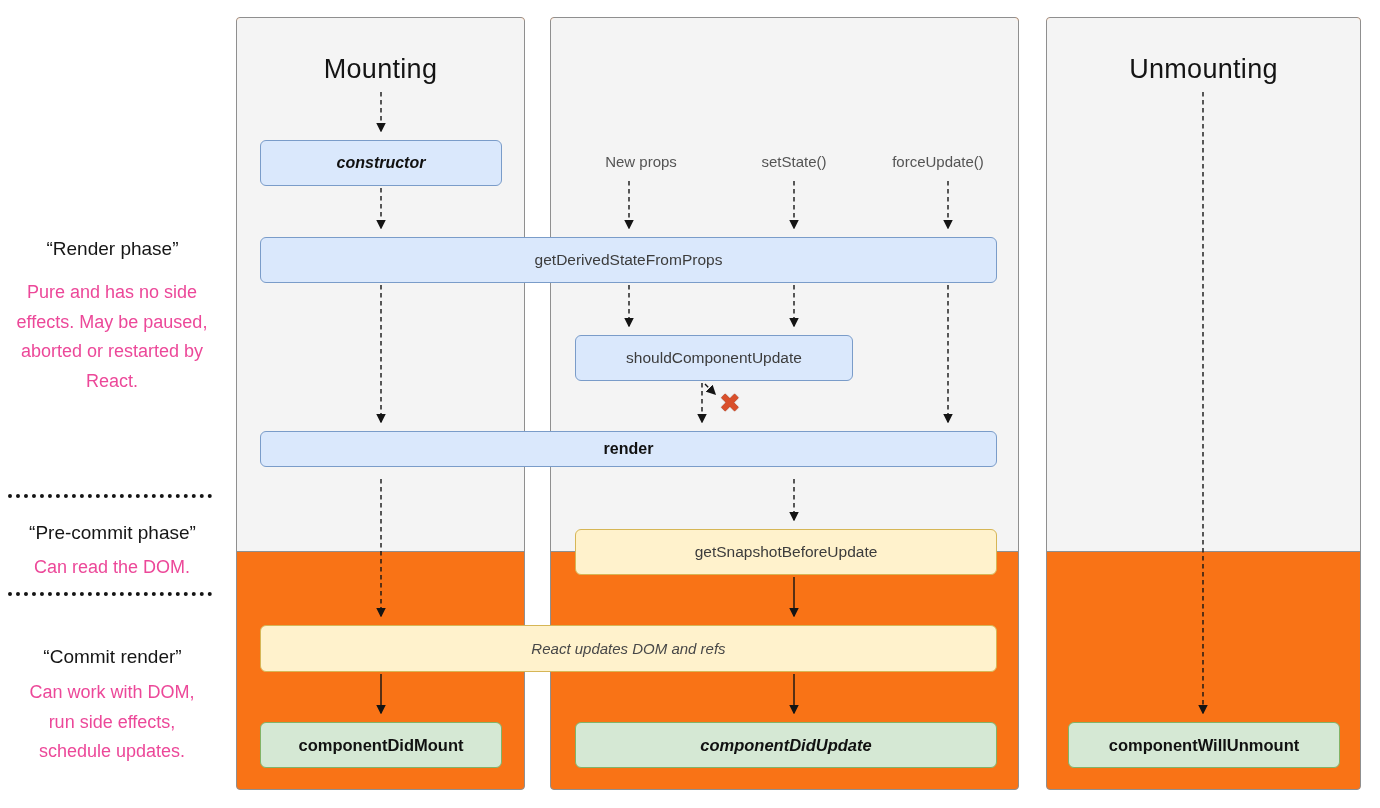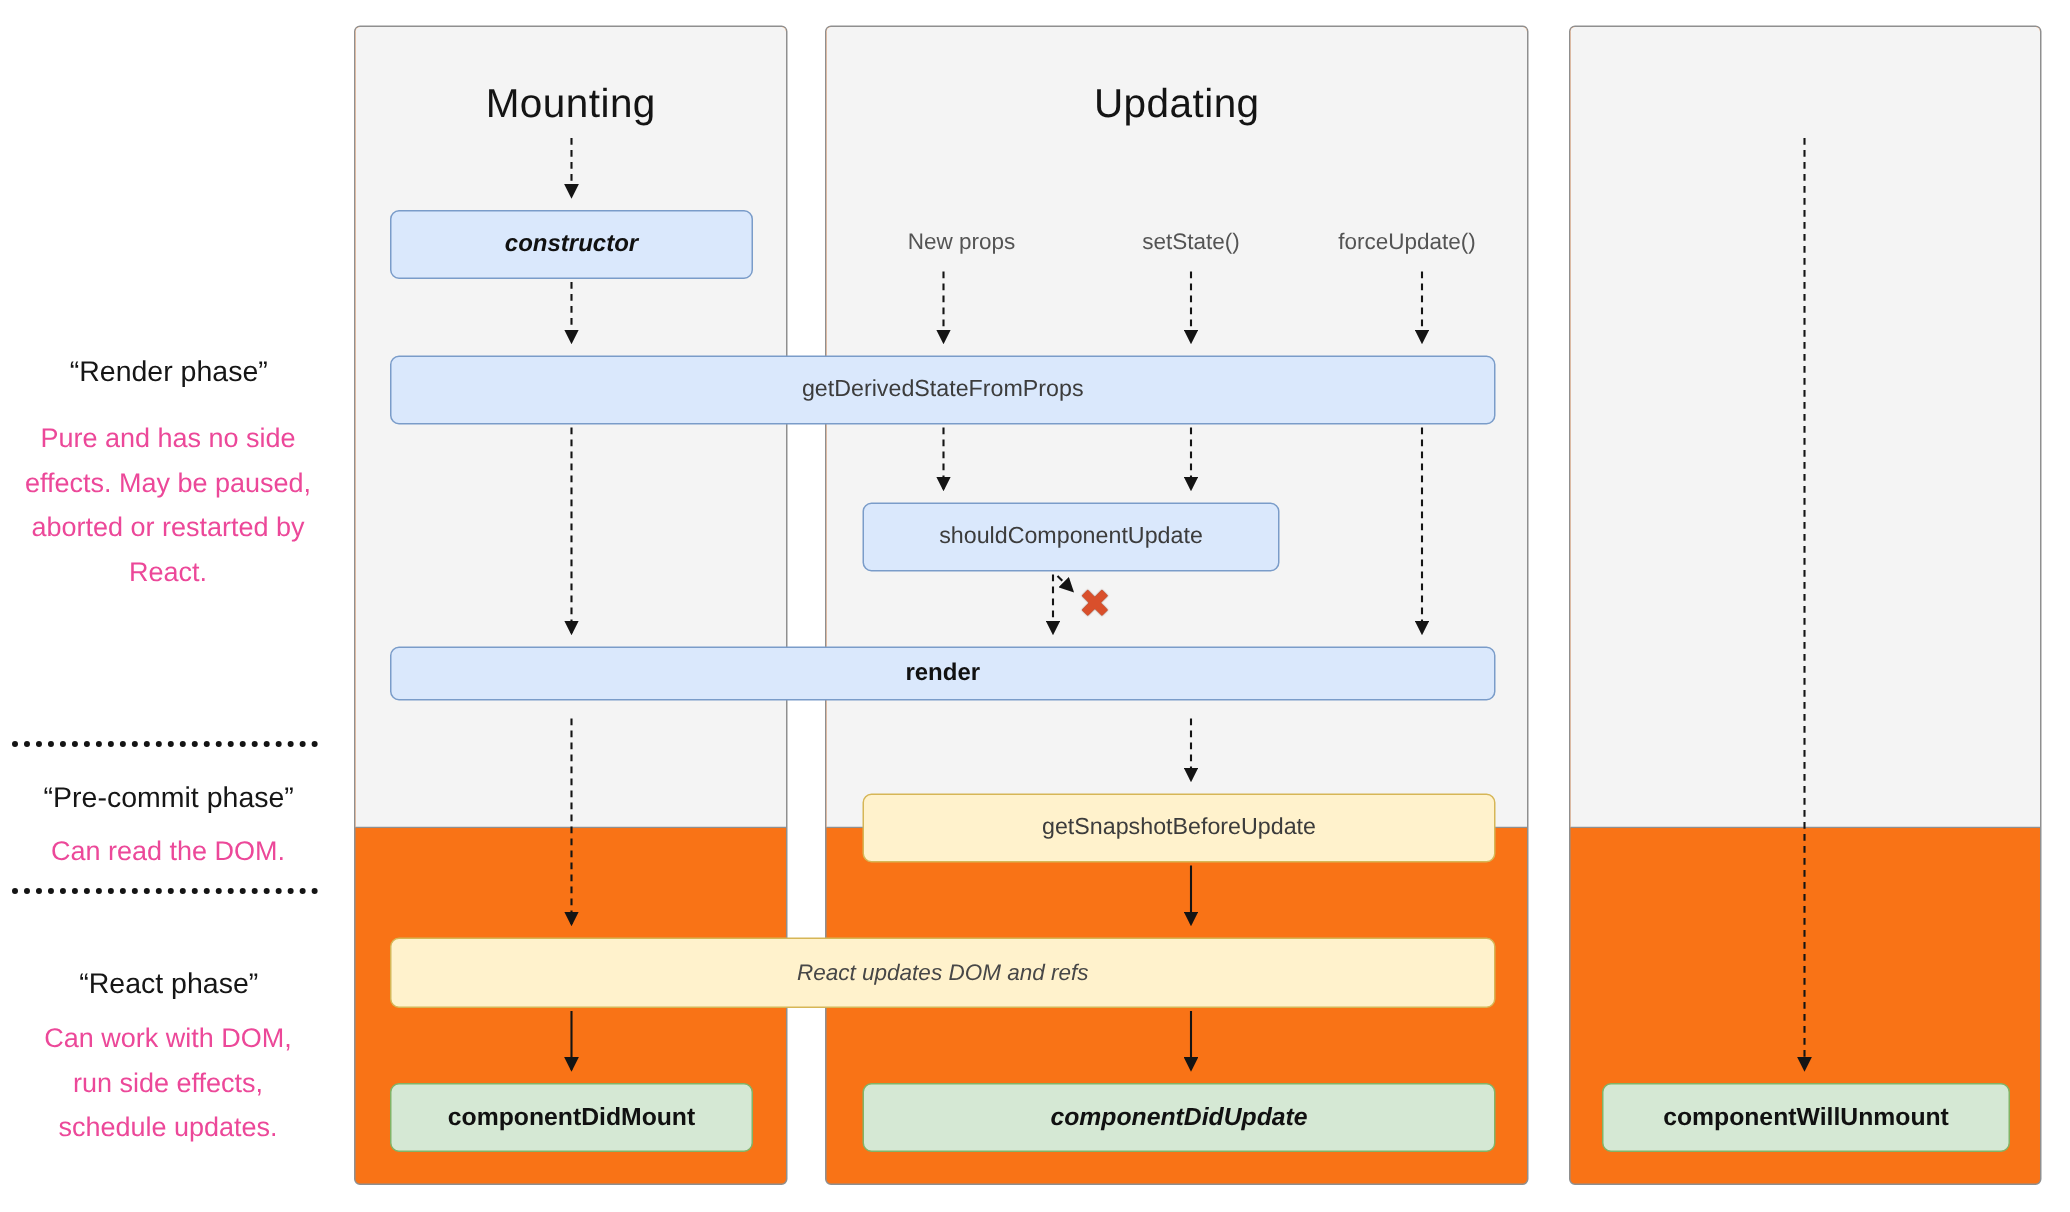--- a/index.html
+++ b/index.html
@@ -99,34 +99,34 @@
 </head>
 <body>
 
 <div>
   <div class="phase-title" id="phase1-title">“Render phase”</div>
   <div class="phase-desc" id="phase1-desc">Pure and has no side effects. May be paused, aborted or restarted by React.</div>
   <div class="dotted-sep" id="sep1"></div>
   <div class="phase-title" id="phase2-title">“Pre-commit phase”</div>
   <div class="phase-desc" id="phase2-desc">Can read the DOM.</div>
   <div class="dotted-sep" id="sep2"></div>
-  <div class="phase-title" id="phase3-title">“React phase”</div>
+  <div class="phase-title" id="phase3-title">“Commit render”</div>
   <div class="phase-desc" id="phase3-desc">Can work with DOM, run side effects, schedule updates.</div>
 </div>
 
 <div class="column" id="col-mounting">
   <div class="phase-zone"></div>
   <div class="col-title">Mounting</div>
 </div>
 <div class="column" id="col-updating">
   <div class="phase-zone"></div>
-  <div class="col-title">Updating</div>
 </div>
 <div class="column" id="col-unmounting">
   <div class="phase-zone"></div>
+  <div class="col-title">Unmounting</div>
 </div>
 
 <div class="trigger italic" id="trig-newprops">New props</div>
 <div class="trigger" id="trig-setstate">setState()</div>
 <div class="trigger" id="trig-forceupdate">forceUpdate()</div>
 
 <svg id="arrows" width="1380" height="808">
   <defs>
     <marker id="ah" viewBox="0 0 10 10" refX="8.5" refY="5" markerWidth="7" markerHeight="7" orient="auto-start-reverse">
       <path d="M0,0 L10,5 L0,10 z" fill="#141414"></path>

